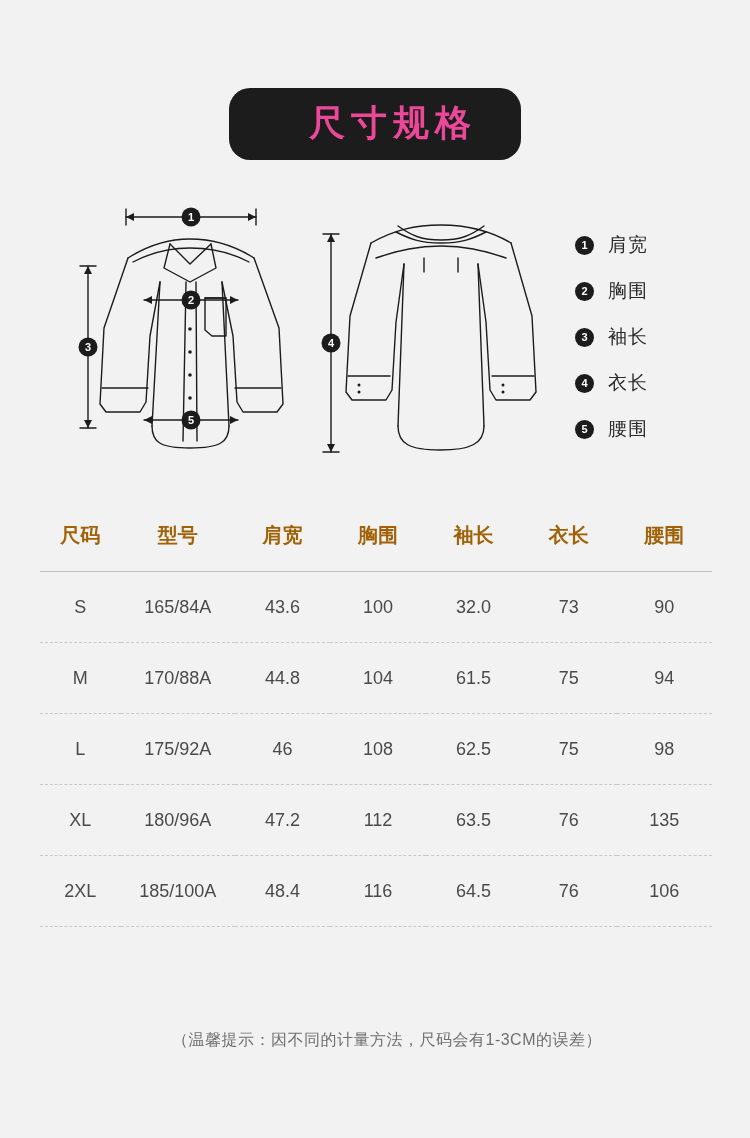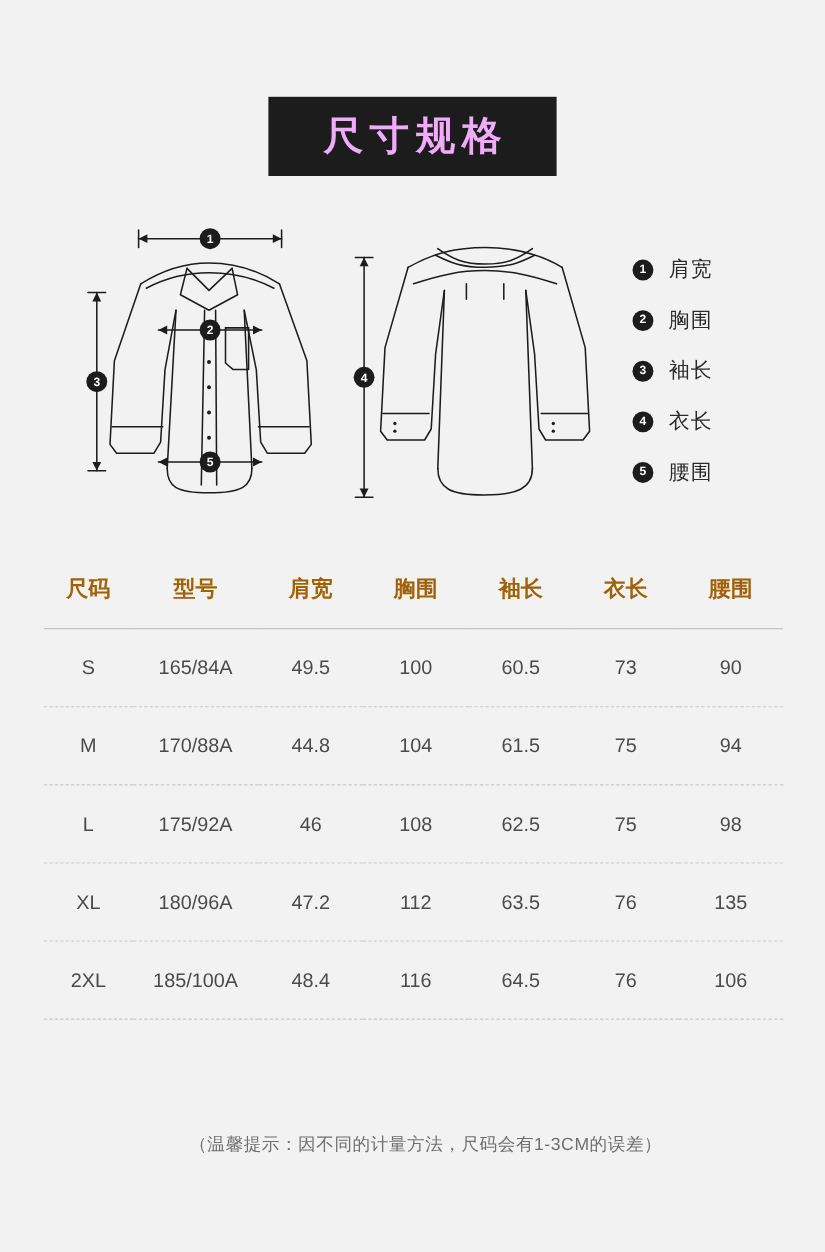--- a/index.html
+++ b/index.html
@@ -26,26 +26,27 @@
   .title-wrap {
     position: absolute;
     top: 88px;
     left: 0;
     width: 750px;
     text-align: center;
   }
   .title-box {
     display: inline-block;
     background: #1c1c1c;
-    color: #f0abfc;
+    color: #ec4899;
     font-size: 36px;
     font-weight: bold;
     letter-spacing: 6px;
-    padding: 17px 44px 19px 50px;
+    padding: 17px 44px 19px 80px;
     line-height: 1;
+    border-radius: 21px;
   }
 
   
   .diagram {
     position: absolute;
     top: 196px;
     left: 0;
     width: 750px;
     height: 290px;
   }
@@ -310,23 +311,23 @@
           <th>胸围</th>
           <th>袖长</th>
           <th>衣长</th>
           <th>腰围</th>
         </tr>
       </thead>
       <tbody>
         <tr>
           <td>S</td>
           <td>165/84A</td>
-          <td>49.5</td>
+          <td>43.6</td>
           <td>100</td>
-          <td>60.5</td>
+          <td>32.0</td>
           <td>73</td>
           <td>90</td>
         </tr>
         <tr>
           <td>M</td>
           <td>170/88A</td>
           <td>44.8</td>
           <td>104</td>
           <td>61.5</td>
           <td>75</td>

